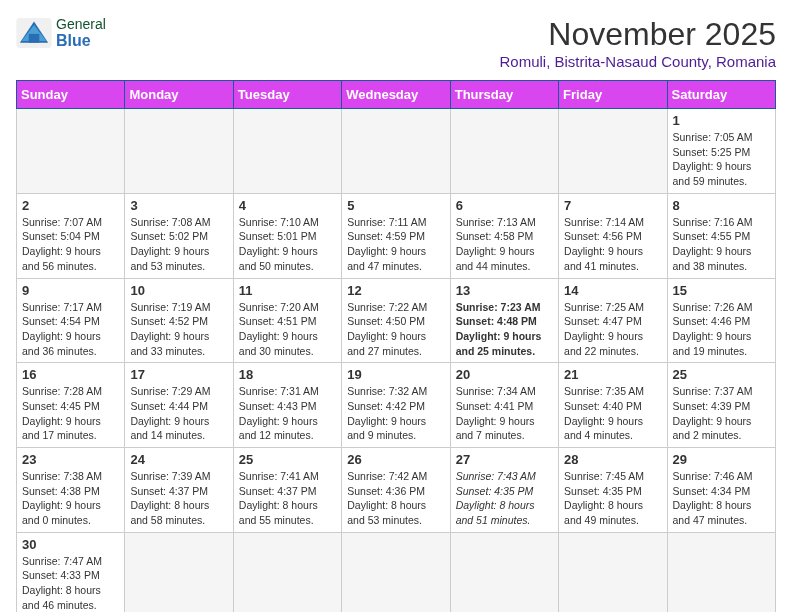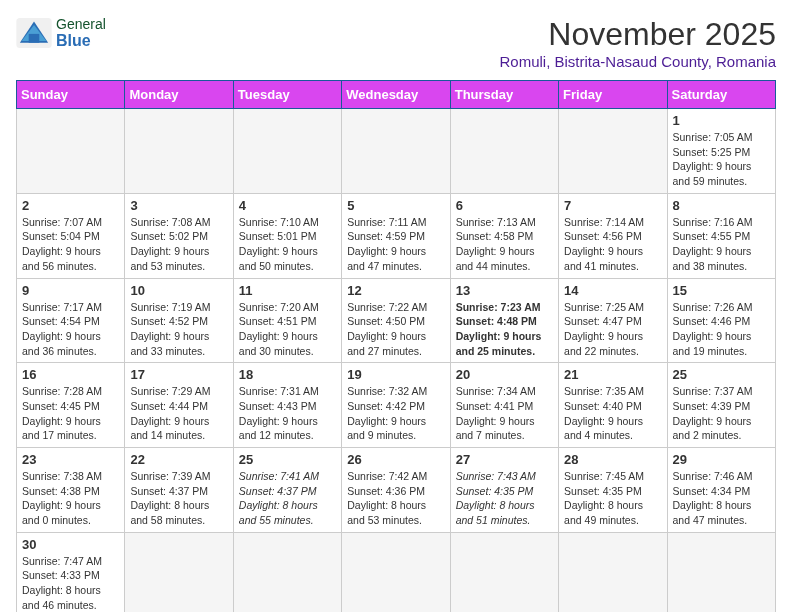--- a/index.html
+++ b/index.html
@@ -282,29 +282,29 @@
       </tr>
       <tr>
         <td>
           <span class="day-number">23</span>
           <div class="day-info" style="white-space: pre-line;">Sunrise: 7:38 AM
 Sunset: 4:38 PM
 Daylight: 9 hours
 and 0 minutes.</div>
         </td>
         <td>
-          <span class="day-number">22</span>
+          <span class="day-number">24</span>
           <div class="day-info" style="white-space: pre-line;">Sunrise: 7:39 AM
 Sunset: 4:37 PM
 Daylight: 8 hours
 and 58 minutes.</div>
         </td>
         <td>
           <span class="day-number">25</span>
-          <div class="day-info" style="white-space: pre-line; font-style: italic;">Sunrise: 7:41 AM
+          <div class="day-info" style="white-space: pre-line;">Sunrise: 7:41 AM
 Sunset: 4:37 PM
 Daylight: 8 hours
 and 55 minutes.</div>
         </td>
         <td>
           <span class="day-number">26</span>
           <div class="day-info" style="white-space: pre-line;">Sunrise: 7:42 AM
 Sunset: 4:36 PM
 Daylight: 8 hours
 and 53 minutes.</div>

